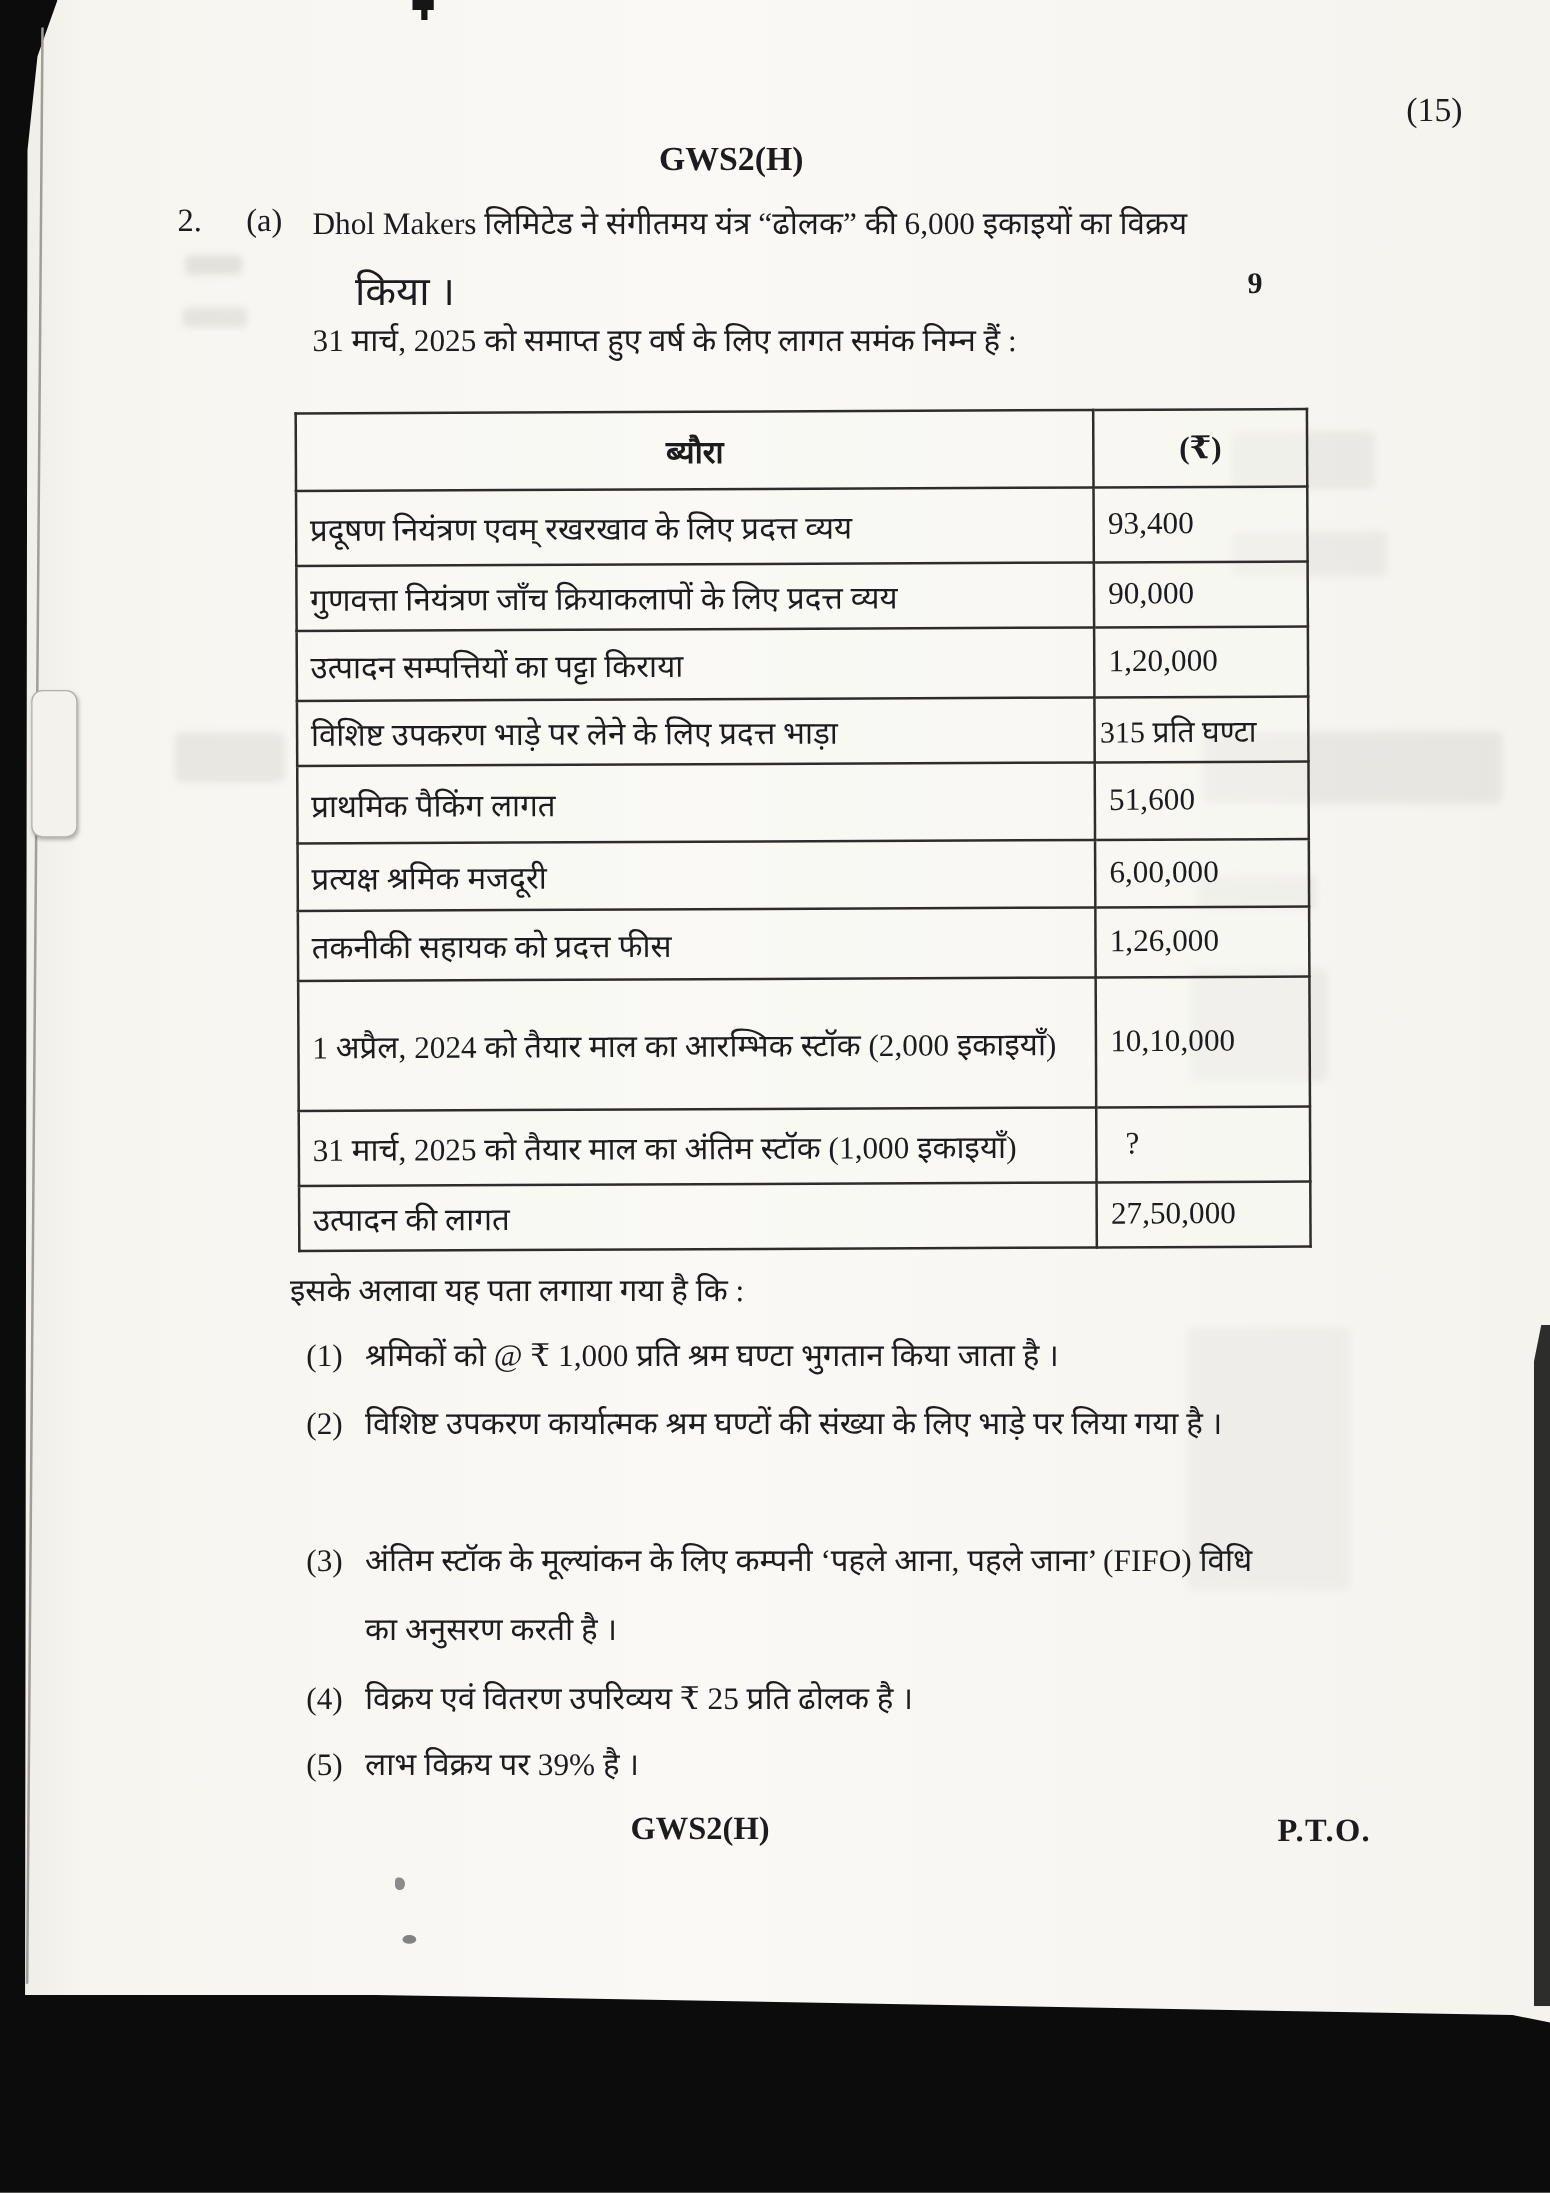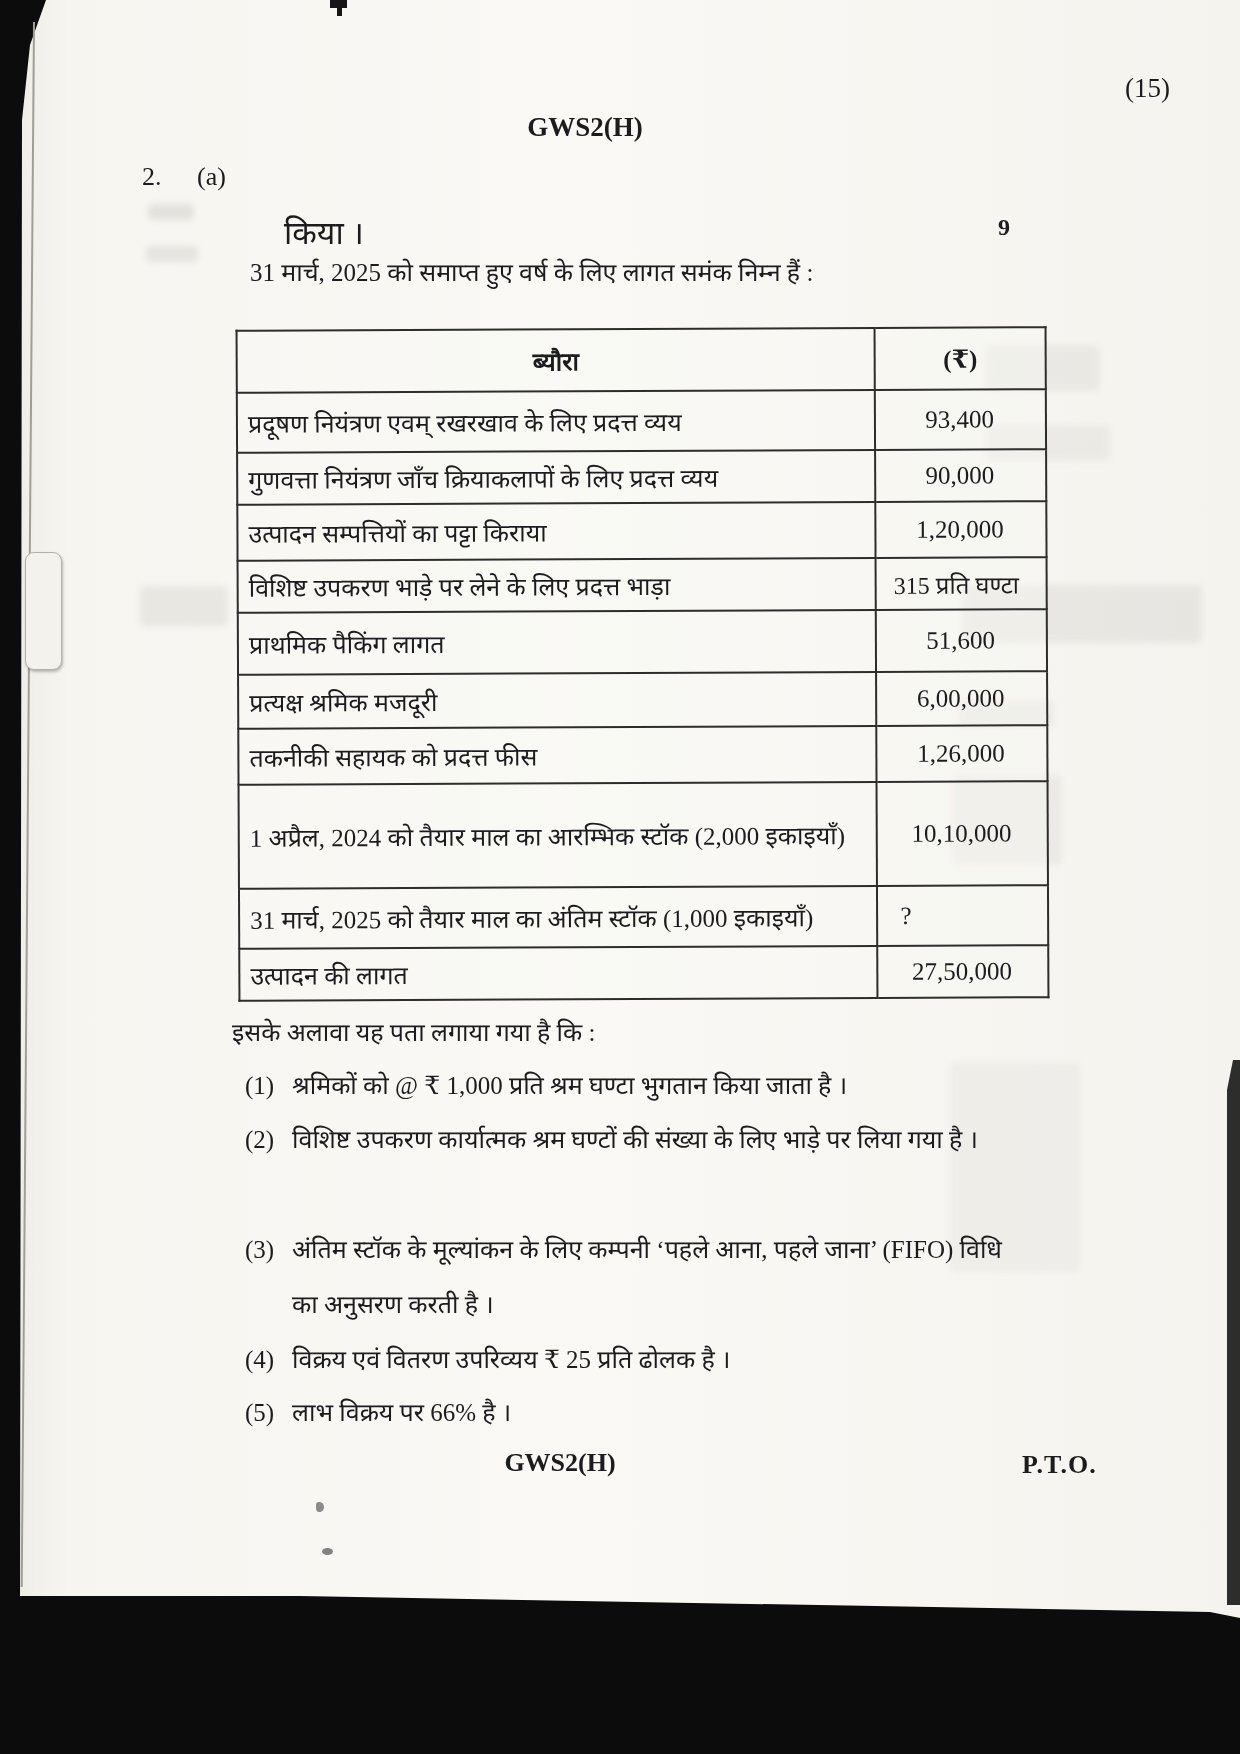--- a/index.html
+++ b/index.html
@@ -68,21 +68,21 @@
     border-collapse:collapse;transform:rotate(-.25deg);
     background:rgba(250,249,245,.4);
   }
   .cost-table th,.cost-table td{
     border:2px solid #2e2d2b;font-weight:normal;
     font-size:25px;padding:2px 10px;vertical-align:middle;
   }
   .cost-table th{font-weight:bold;text-align:center;height:56px;}
   .col-particular{width:660px;}
   .col-amount{width:151px;}
-  td.amount{text-align:center;padding-right:12px;white-space:nowrap;}
+  td.amount{text-align:left;padding-right:12px;white-space:nowrap;}
   td.amount.amt-unit{padding-left:3px;padding-right:13px;font-size:24px;}
   td.amount.amt-q{text-align:left;padding-left:22px;}
   
   .point{position:absolute;left:245px;width:790px;display:flex;align-items:flex-start;}
   .point .num{width:47px;flex:0 0 47px;font-size:25px;line-height:55px;}
   .point .txt{font-size:25px;line-height:55px;width:735px;}
   .p1{top:1058px;} .p2{top:1112px;} .p3{top:1222px;} .p4{top:1332px;} .p5{top:1385px;}
 </style>
 </head>
 <body>
@@ -103,20 +103,21 @@
   <div class="ghost g6"></div>
   <div class="ghost g7"></div>
   <div class="ghost g8"></div>
   <div class="ghost g9"></div>
 
   <div class="abs sheet-num">(15)</div>
   <div class="abs paper-code">GWS2(H)</div>
 
   <div class="abs q-num">2.</div>
   <div class="abs q-part">(a)</div>
+  <div class="abs q-line1">Dhol Makers लिमिटेड ने संगीतमय यंत्र “ढोलक” की 6,000 इकाइयों का विक्रय</div>
   <div class="abs q-line2">किया ।</div>
   <div class="abs side-num">9</div>
   <div class="abs cost-intro">31 मार्च, 2025 को समाप्त हुए वर्ष के लिए लागत समंक निम्न हैं :</div>
 
   <table class="cost-table">
     <thead>
       <tr>
         <th class="col-particular">ब्यौरा</th>
         <th class="col-amount">(₹)</th>
       </tr>
@@ -191,21 +192,21 @@
       <div class="txt">अंतिम स्टॉक के मूल्यांकन के लिए कम्पनी ‘पहले आना, पहले जाना’ (FIFO) विधि का अनुसरण करती है ।</div>
     </div>
 
     <div class="point p4">
       <div class="num">(4)</div>
       <div class="txt">विक्रय एवं वितरण उपरिव्यय ₹ 25 प्रति ढोलक है ।</div>
     </div>
 
     <div class="point p5">
       <div class="num">(5)</div>
-      <div class="txt">लाभ विक्रय पर 66% है ।</div>
+      <div class="txt">लाभ विक्रय पर 39% है ।</div>
     </div>
   </div>
 
   <div class="abs footer-code">GWS2(H)</div>
   <div class="abs pto">P.T.O.</div>
 
   <div class="bottom-band"></div>
   <div class="right-strip"></div>
 </div>
 

